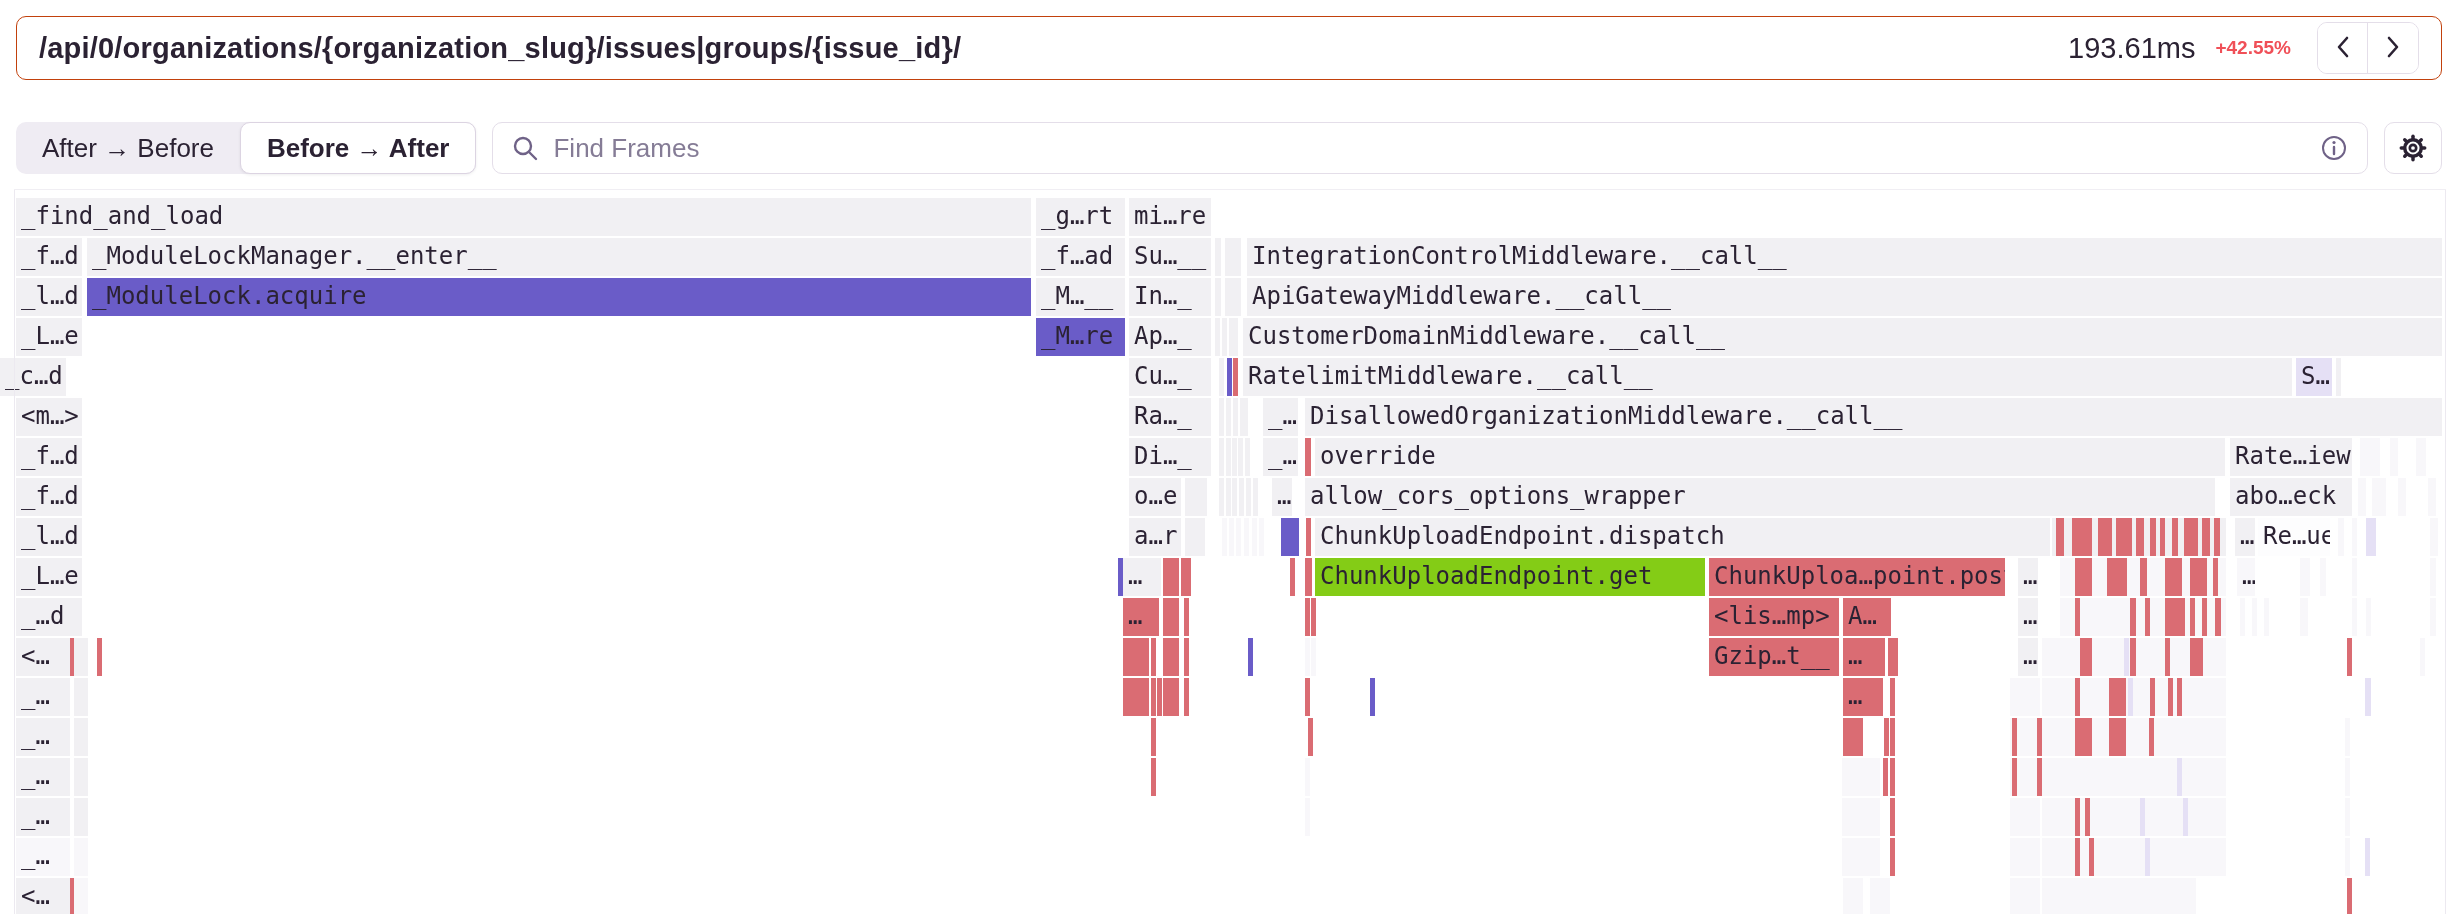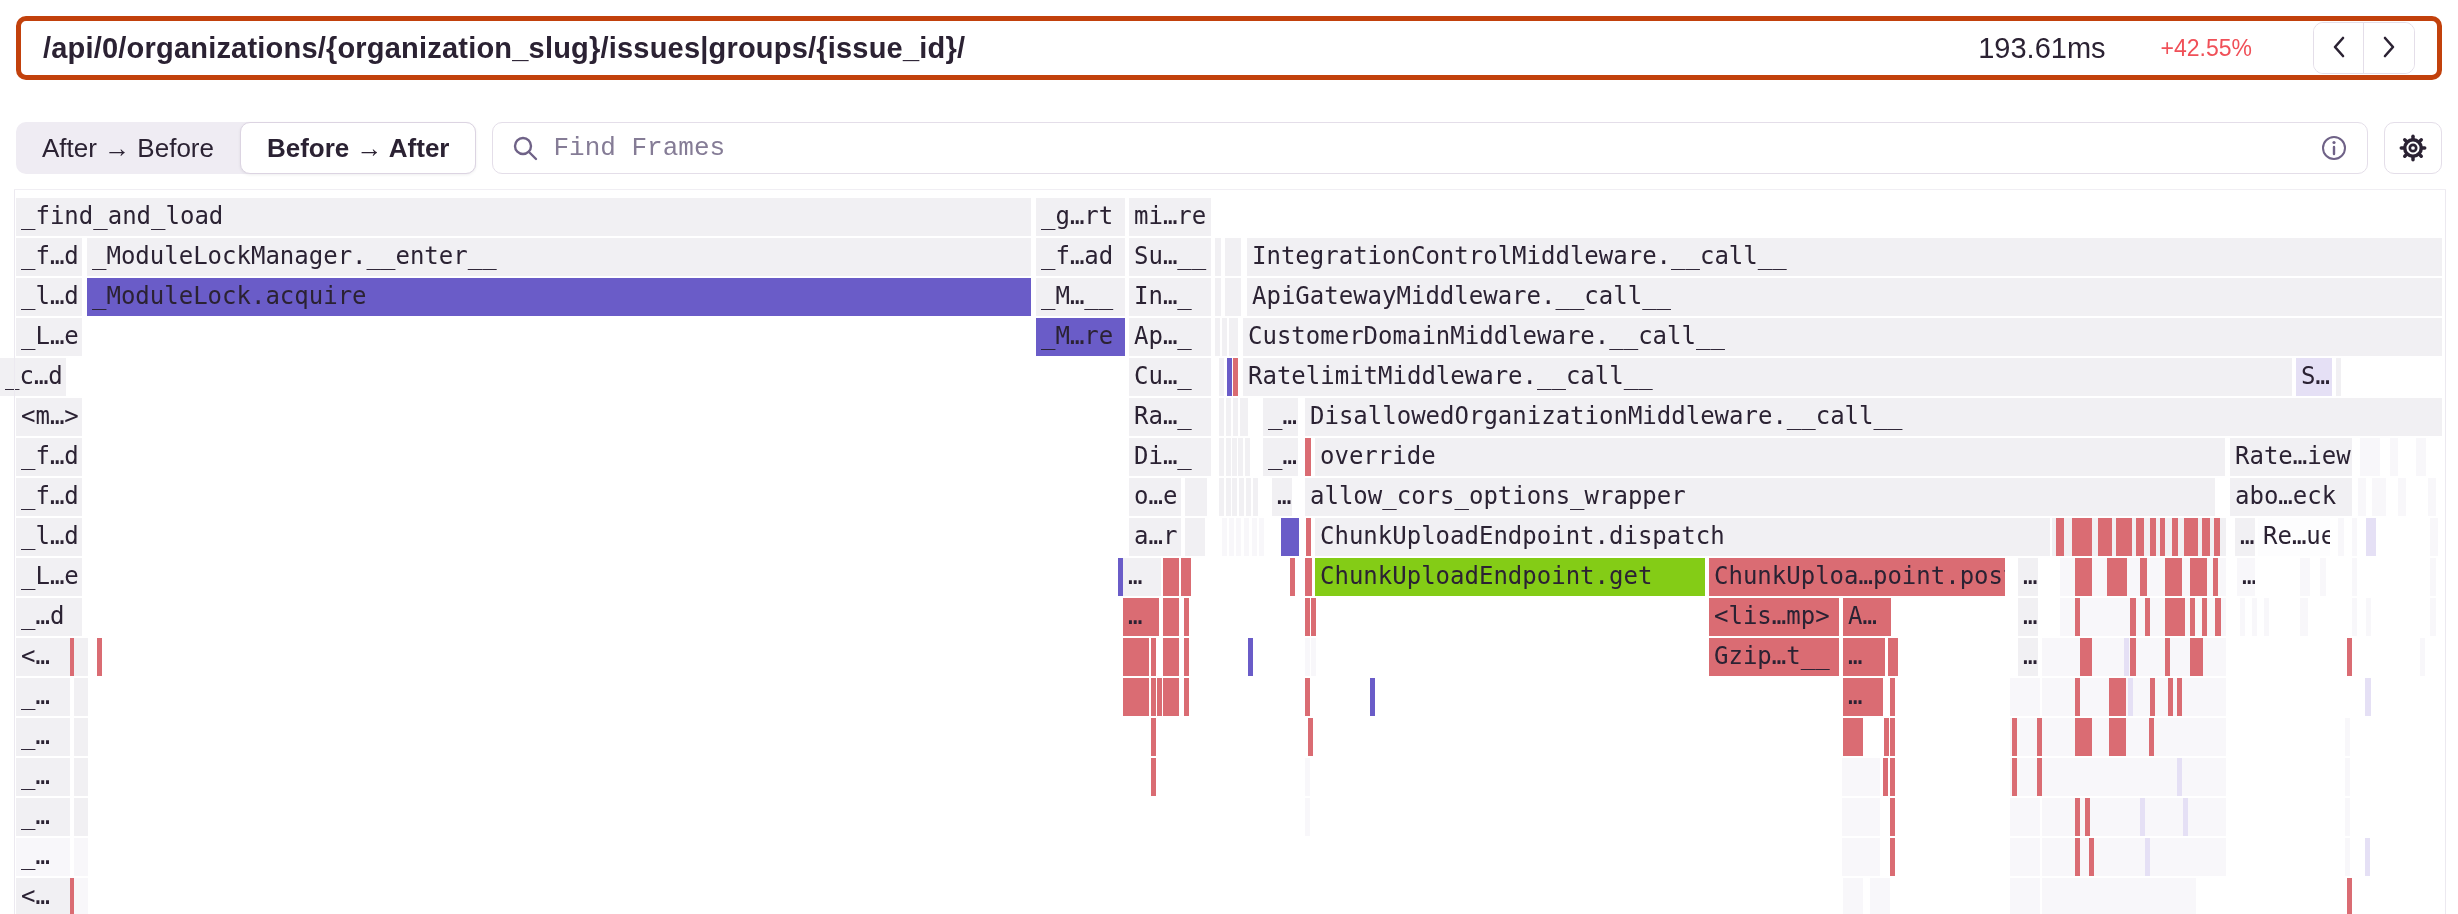--- a/index.html
+++ b/index.html
@@ -1,37 +1,37 @@
 <!DOCTYPE html>
 <html><head>
 <meta charset="utf-8">
 <style>
   html,body{margin:0;padding:0;background:#fff;}
   body{width:2458px;height:914px;position:relative;overflow:hidden;
        font-family:"Liberation Sans",sans-serif;color:#2b2233;}
   
   .url-bar{position:absolute;left:16px;top:16px;width:2426px;height:64px;
-    border:5px solid #c2410c;border-radius:10px;background:#fff;
-    display:flex;align-items:center;padding:0 22px;box-sizing:border-box;gap:35px;}
+    border:1px solid #c2410c;border-radius:10px;background:#fff;
+    display:flex;align-items:center;padding:0 22px;box-sizing:border-box;}
   .url-text{font-size:29px;font-weight:600;letter-spacing:.2px;white-space:pre;}
   .url-spacer{flex:1;}
   .duration{font-size:29px;font-weight:400;margin-right:20px;}
-  .delta{font-size:23px;font-weight:400;margin-right:26px;}
+  .delta{font-size:19px;font-weight:700;margin-right:26px;}
   .nav-group{display:flex;border:1px solid #e4dee9;border-radius:10px;overflow:hidden;height:50px;background:#fff;}
   .nav-btn{width:50px;border:none;background:#fff;display:flex;align-items:center;justify-content:center;cursor:pointer;padding:0;}
   .nav-btn:first-child{border-right:1px solid #e4dee9;}
   
   .toolbar{position:absolute;left:16px;top:122px;width:2426px;height:52px;
     display:flex;align-items:stretch;gap:16px;}
   .segmented{display:flex;background:#efecf3;border-radius:10px;height:52px;box-sizing:border-box;flex:none;}
   .segment{padding:0 26px;font-size:26px;display:flex;align-items:center;color:#2b2233;box-sizing:border-box;border-radius:10px;cursor:pointer;}
   .segment.active{background:#fff;border:1px solid #dcd4e2;font-weight:700;box-shadow:0 1px 3px rgba(43,34,51,.08);}
   .search{flex:1;border:1px solid #e4dee9;border-radius:10px;background:#fff;
     display:flex;align-items:center;padding:0 18px;gap:12px;box-sizing:border-box;}
-  .search input{border:none;outline:none;flex:1;font-size:26px;color:#0f766e;font-family:Liberation Mono, monospace;background:transparent;}
+  .search input{border:none;outline:none;flex:1;font-size:26px;color:#0f766e;font-family:Liberation Sans, sans-serif;background:transparent;}
   .search input::placeholder{color:#857c96;}
   .reset-btn{height:52px;padding:0 26px;border:1px solid #e4dee9;border-radius:10px;background:#fff;
     font-size:26px;font-weight:700;color:#2b2233;font-family:"Liberation Sans",sans-serif;cursor:pointer;flex:none;}
   .gear-btn{width:58px;height:52px;border:1px solid #e4dee9;border-radius:10px;background:#fff;
     display:flex;align-items:center;justify-content:center;cursor:pointer;flex:none;}
   
   #fg{position:absolute;left:0;top:190px;width:2458px;height:724px;overflow:hidden;background:#fff;}
   .frame{position:absolute;box-sizing:border-box;overflow:hidden;white-space:nowrap;
     font-family:"DejaVu Sans Mono","Liberation Mono",monospace;font-size:24px;line-height:37px;
     color:#2b2233;padding-left:5px;}

